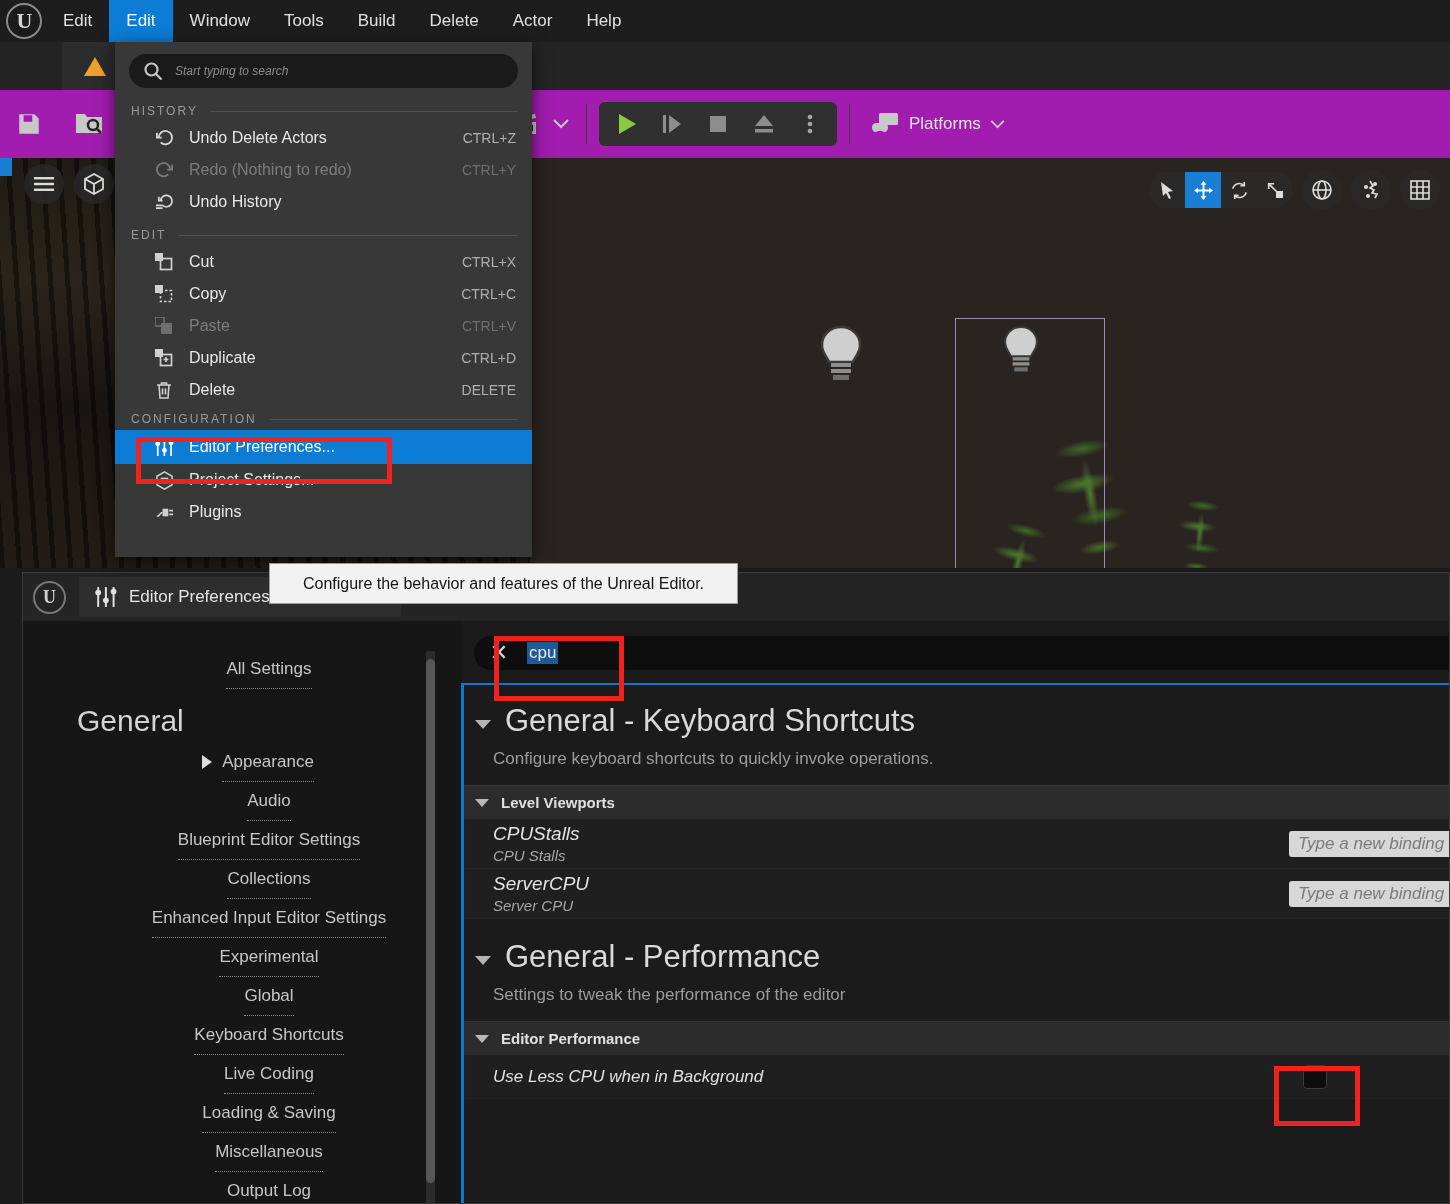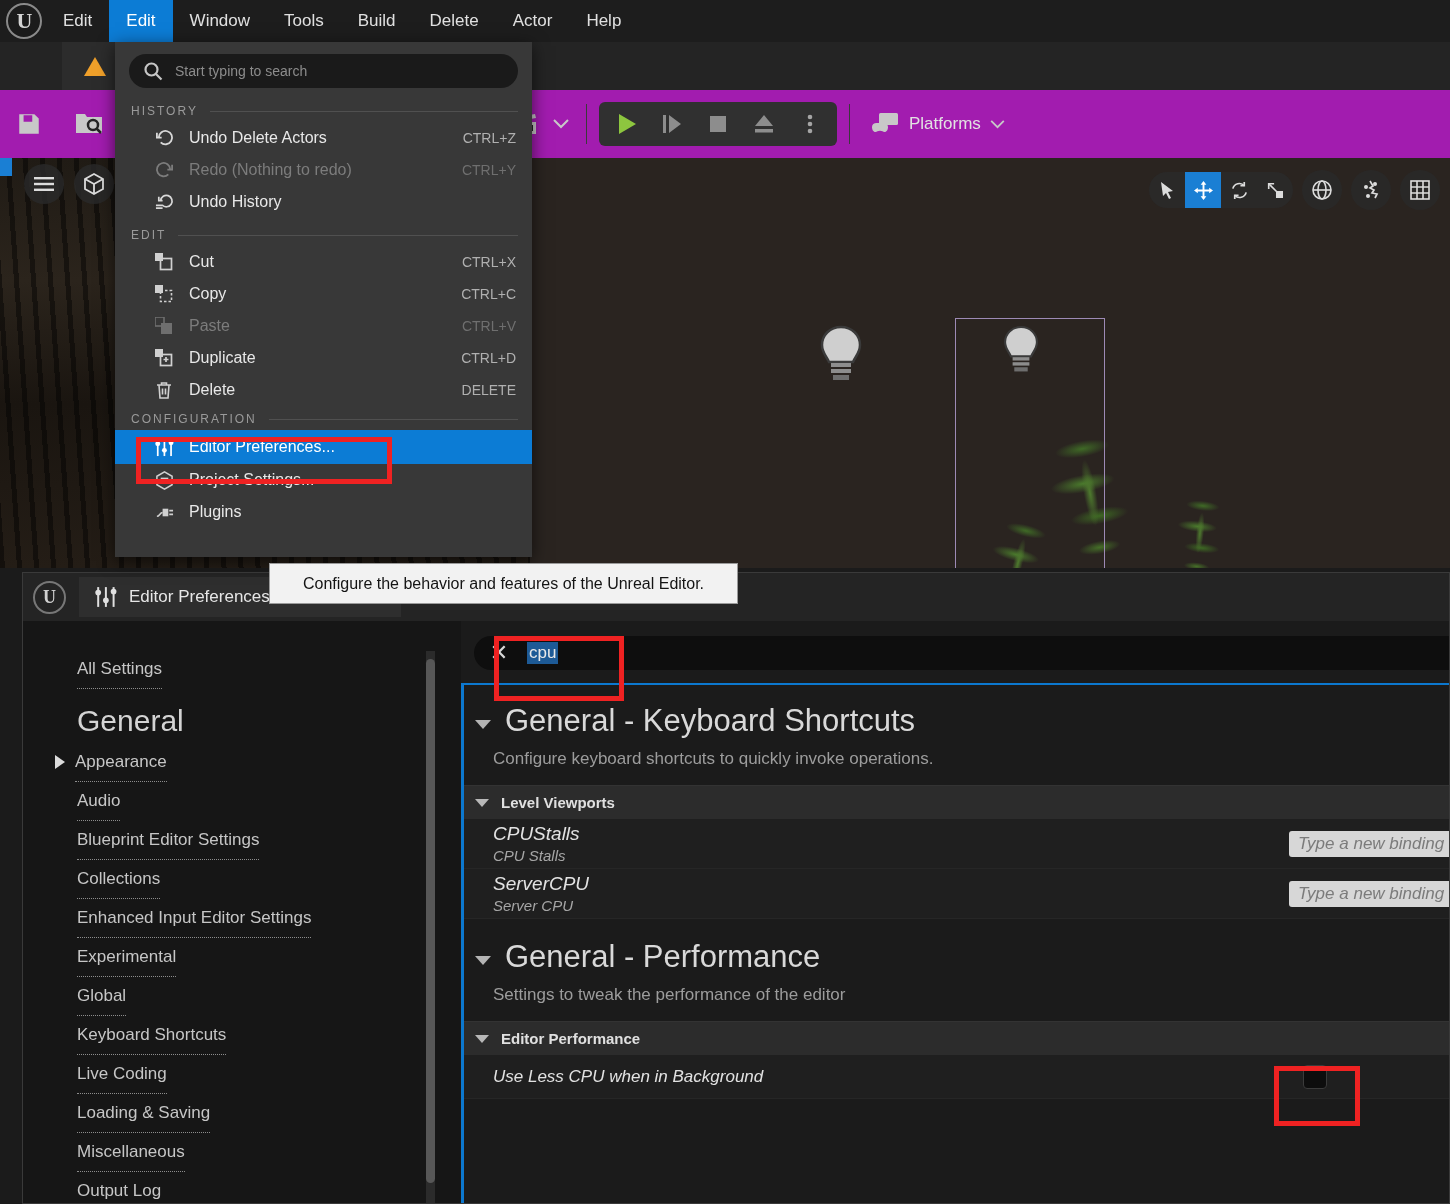--- a/index.html
+++ b/index.html
@@ -110,21 +110,21 @@
     position: absolute; left: 115px; top: 42px; width: 417px; height: 515px;
     background: #383838; box-shadow: 0 4px 16px rgba(0,0,0,0.6); z-index: 40;
   }
   .dd-search-wrap { padding: 12px 14px 6px 14px; }
   .dd-search {
     display: flex; align-items: center; gap: 12px; height: 34px;
     background: #1a1a1a; border-radius: 17px; padding: 0 14px;
   }
   .dd-search input {
     background: transparent; border: 0; outline: none; flex: 1;
-    color: #22c55e; font-size: 14px; font-family: "Liberation Sans", sans-serif;
+    color: #22c55e; font-size: 12px; font-family: "Liberation Sans", sans-serif; font-style: italic;
   }
   .dd-search input::placeholder { color: #8c8c8c; }
   .dd-sec {
     display: flex; align-items: center; gap: 12px; padding: 10px 14px 4px 16px;
   }
   .dd-sec-label { color: #9a9a9a; font-size: 12px; letter-spacing: 2px; }
   .dd-sec-line { flex: 1; height: 1px; background: #505050; }
   .dd-row {
     display: flex; align-items: center; height: 32px; padding: 0 16px 0 38px; gap: 14px;
     color: #e8e8e8; font-size: 16px; position: relative;
@@ -161,21 +161,21 @@
     color: #e6e6e6; font-size: 17px;
   }
   .prefs-body { position: absolute; left: 0; top: 48px; right: 0; bottom: 0; display: flex; }
   .prefs-sidebar {
     width: 438px; background: #161616; position: relative; padding: 28px 0 0 54px; overflow: hidden;
   }
   .side-item {
     color: #c6c6c6; font-size: 17px; line-height: 39px; position: relative;
     display: inline-block; border-bottom: 1px dotted #8d8d8d;
   }
-  .side-row { display: flex; align-items: center; height: 39px; }
+  .side-row { display: flex; align-items: center; height: 39px; justify-content: center; }
   .side-group { color: #d4d4d4; font-size: 30px; margin: 16px 0 4px 0; }
   .side-caret { width: 0; height: 0; border-top: 7px solid transparent; border-bottom: 7px solid transparent; border-left: 10px solid #dcdcdc; margin-right: 10px; margin-left: -22px; }
   .side-scroll { position: absolute; right: 26px; top: 30px; width: 9px; height: 570px; background: #2b2b2b; }
   .side-scroll-thumb { position: absolute; left: 0; top: 8px; width: 9px; height: 524px; background: #575757; border-radius: 5px; }
 
   .prefs-main { flex: 1; background: #1b1b1b; position: relative; }
   .search-bar-row { height: 62px; position: relative; background: #1b1b1b; }
   .search-field {
     position: absolute; left: 13px; top: 15px; right: 0; height: 34px;
     background: #0e0e0e; border-radius: 17px 0 0 17px; display: flex; align-items: center; padding-left: 13px; gap: 16px;

